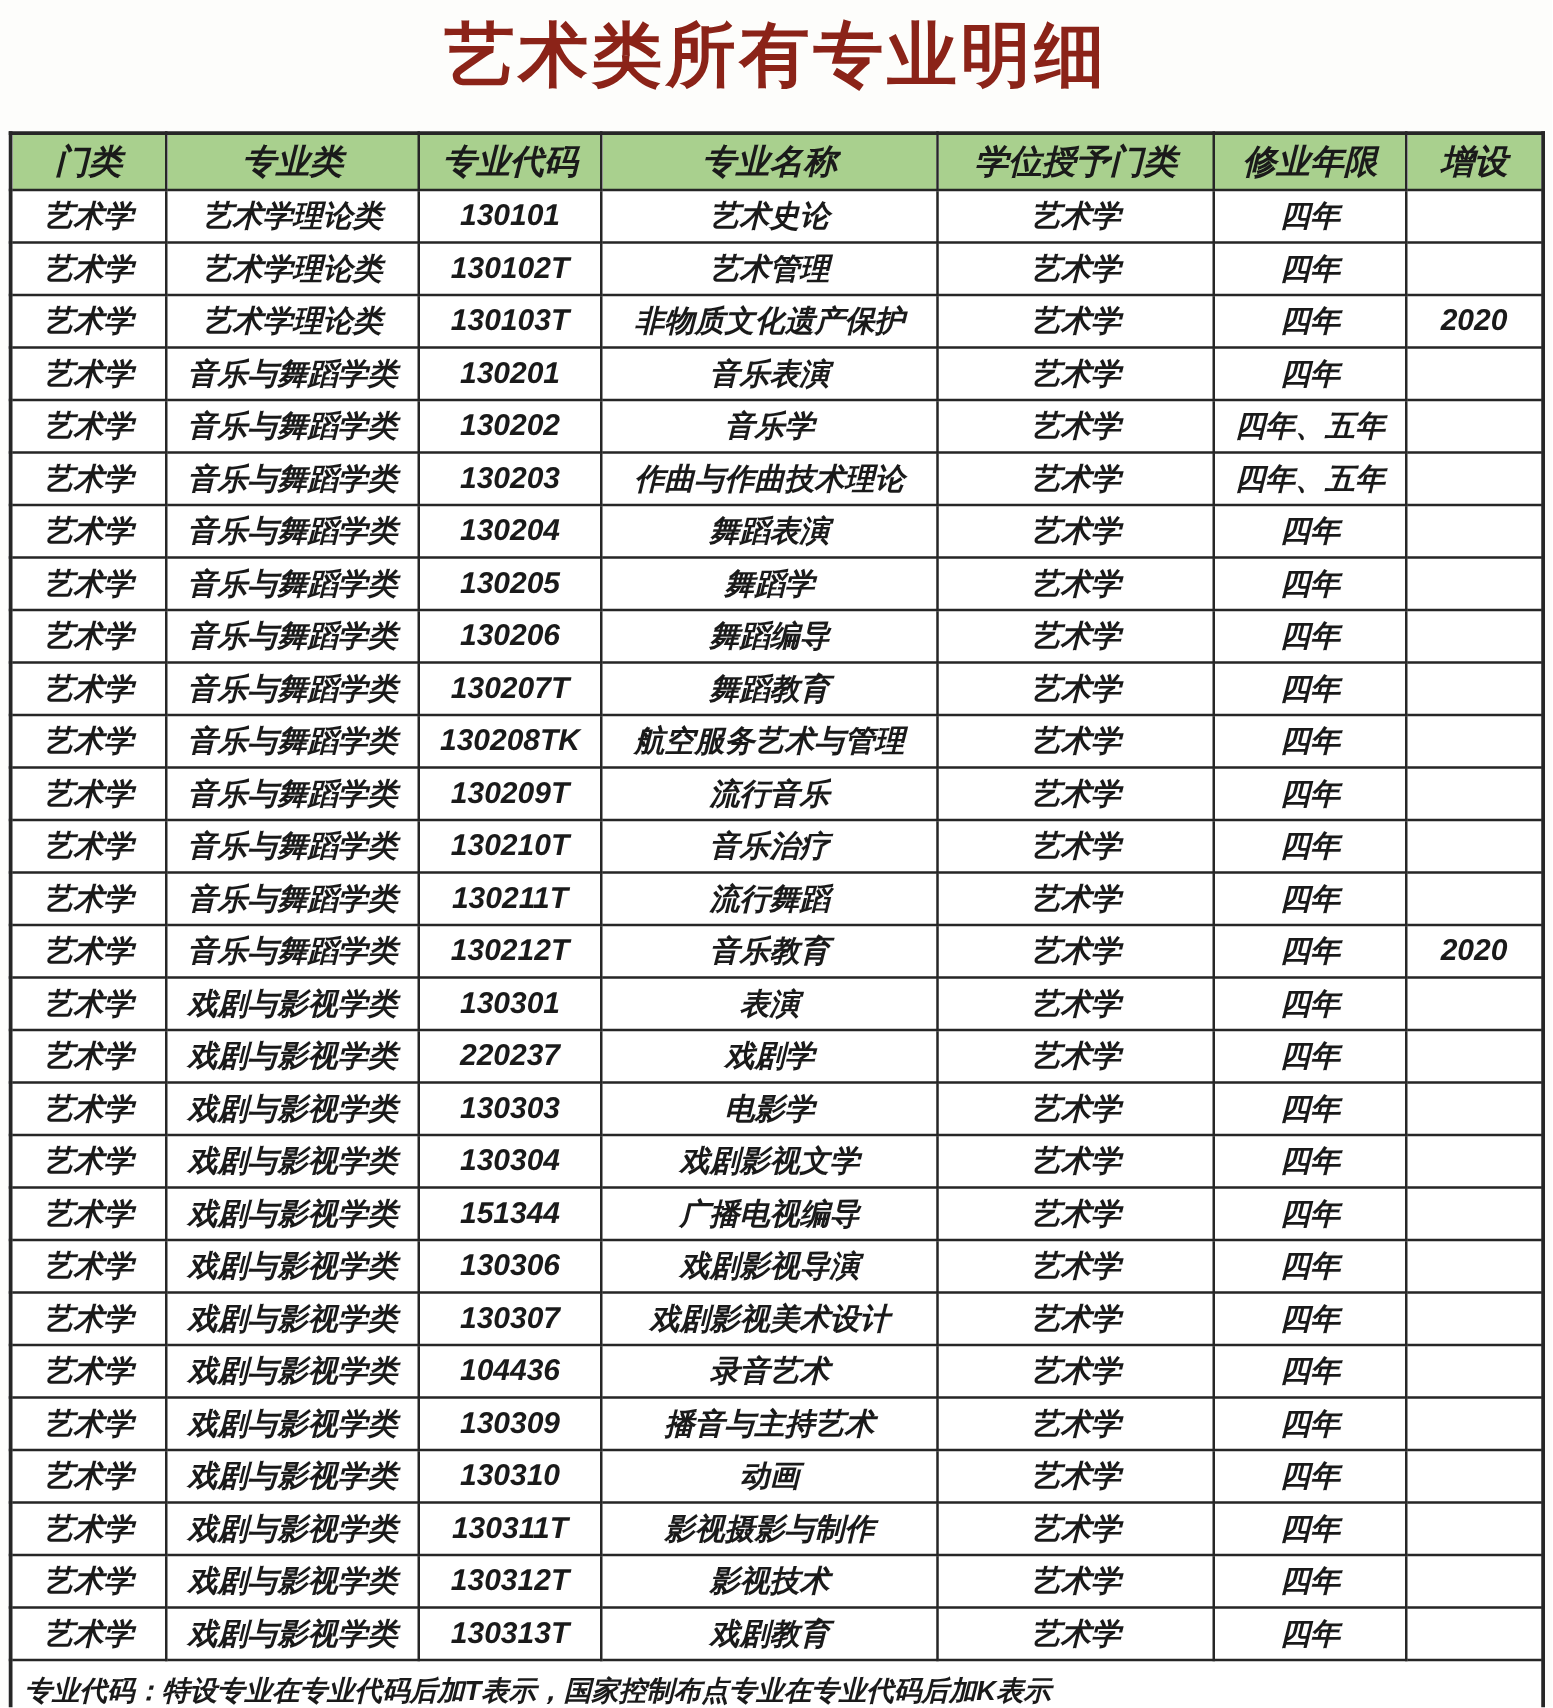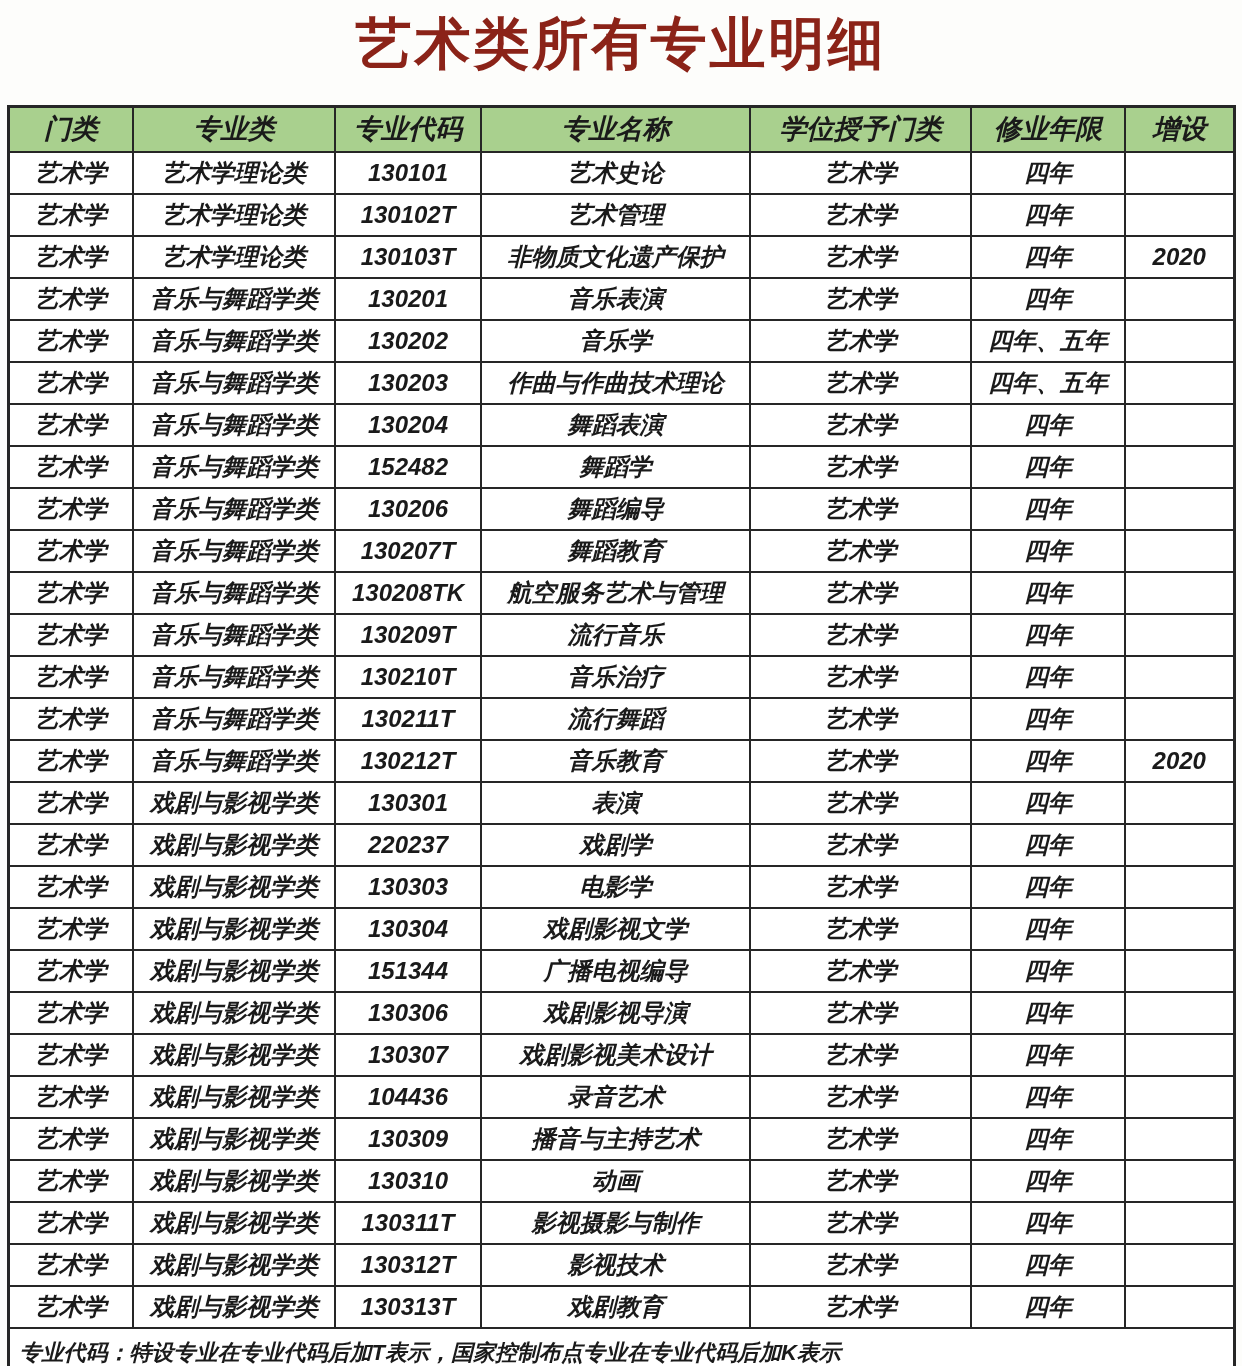--- a/index.html
+++ b/index.html
@@ -163,21 +163,21 @@
           <td>音乐与舞蹈学类</td>
           <td>130204</td>
           <td>舞蹈表演</td>
           <td>艺术学</td>
           <td>四年</td>
           <td></td>
         </tr>
         <tr>
           <td>艺术学</td>
           <td>音乐与舞蹈学类</td>
-          <td>152482</td>
+          <td>130205</td>
           <td>舞蹈学</td>
           <td>艺术学</td>
           <td>四年</td>
           <td></td>
         </tr>
         <tr>
           <td>艺术学</td>
           <td>音乐与舞蹈学类</td>
           <td>130206</td>
           <td>舞蹈编导</td>

